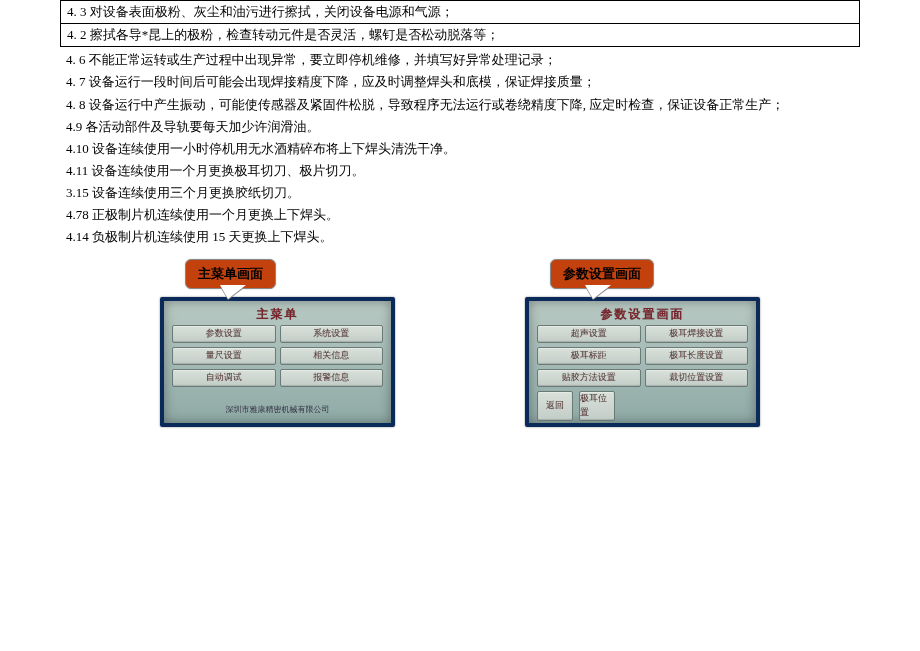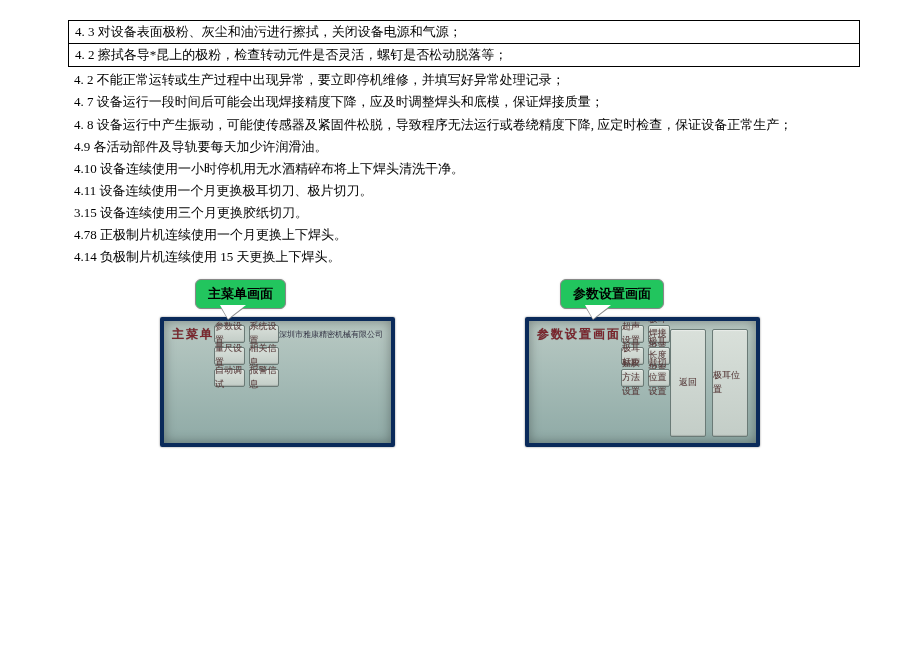--- a/index.html
+++ b/index.html
@@ -7,22 +7,21 @@
       font-family: "SimSun", "宋体", serif;
       font-size: 13px;
       line-height: 1.55;
       width: 920px;
       height: 651px;
       background: #fff;
       color: #000;
       padding: 0;
     }
     .text-area {
-      padding: 20px 60px 8px 60px;
-      margin-left: 8px;
+      padding: 0 60px 8px 60px;
     }
     .line-first {
       border: 1px solid #000;
       border-bottom: none;
       padding: 1px 6px 1px 6px;
     }
     .line-second {
       border: 1px solid #000;
       padding: 1px 6px 1px 6px;
       margin-bottom: 2px;
@@ -36,22 +35,22 @@
       gap: 130px;
       padding: 40px 60px 0 60px;
     }
     .screen-block {
       position: relative;
       width: 235px;
     }
     .callout {
       position: absolute;
       top: -38px;
-      left: 35px;
-      background: #22c55e;
+      left: 25px;
+      background: #c2410c;
       border: 1px solid #888;
       border-radius: 6px;
       padding: 4px 12px;
       font-family: "Microsoft YaHei", sans-serif;
       font-size: 13px;
       font-weight: bold;
       box-shadow: 0 0 2px rgba(0,0,0,0.15);
       z-index: 2;
     }
     .callout-tail {
@@ -83,21 +82,21 @@
       border: 4px solid #0a2a5a;
       border-radius: 2px;
       position: relative;
       box-shadow: inset 0 0 12px rgba(0,0,0,0.35), 0 0 2px rgba(0,0,0,0.5);
       overflow: hidden;
     }
     .panel-inner {
       position: absolute;
       left: 8px; right: 8px; top: 4px; bottom: 6px;
       display: flex;
-      flex-direction: row;
+      flex-direction: column;
     }
     .panel-title {
       text-align: center;
       color: #7a252c;
       font-family: "Microsoft YaHei", sans-serif;
       font-size: 12px;
       font-weight: bold;
       letter-spacing: 2px;
       text-shadow: 0 0 1px rgba(0,0,0,0.3);
       margin-bottom: 2px;
@@ -137,21 +136,21 @@
       gap: 6px;
       margin-top: 4px;
     }
   </style>
 </head>
 <body>
 
 <div class="text-area">
   <div class="line-first">4.  3 对设备表面极粉、灰尘和油污进行擦拭，关闭设备电源和气源；</div>
   <div class="line-second">4.  2 擦拭各导*昆上的极粉，检查转动元件是否灵活，螺钉是否松动脱落等；</div>
-  <div class="line">4.  2 不能正常运转或生产过程中出现异常，要立即停机维修，并填写好异常处理记录；</div>
+  <div class="line">4.  6 不能正常运转或生产过程中出现异常，要立即停机维修，并填写好异常处理记录；</div>
   <div class="line">4.  7 设备运行一段时间后可能会出现焊接精度下降，应及时调整焊头和底模，保证焊接质量；</div>
   <div class="line">4.  8 设备运行中产生振动，可能使传感器及紧固件松脱，导致程序无法运行或卷绕精度下降, 应定时检查，保证设备正常生产；</div>
   <div class="line">4.9 各活动部件及导轨要每天加少许润滑油。</div>
   <div class="line">4.10 设备连续使用一小时停机用无水酒精碎布将上下焊头清洗干净。</div>
   <div class="line">4.11 设备连续使用一个月更换极耳切刀、极片切刀。</div>
   <div class="line">3.15 设备连续使用三个月更换胶纸切刀。</div>
   <div class="line">4.78 正极制片机连续使用一个月更换上下焊头。</div>
   <div class="line">4.14 负极制片机连续使用 15 天更换上下焊头。</div>
 </div>
 

